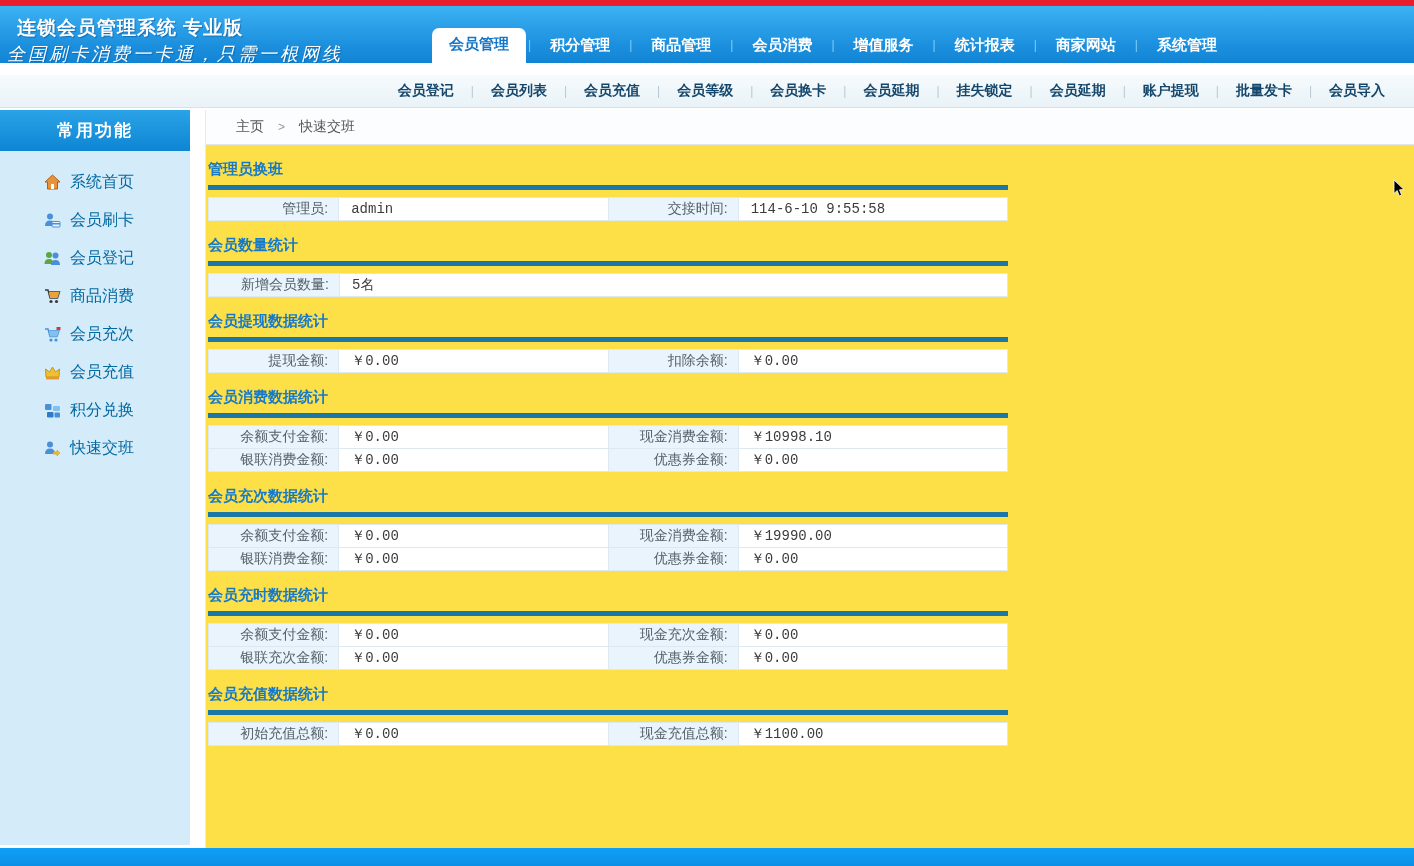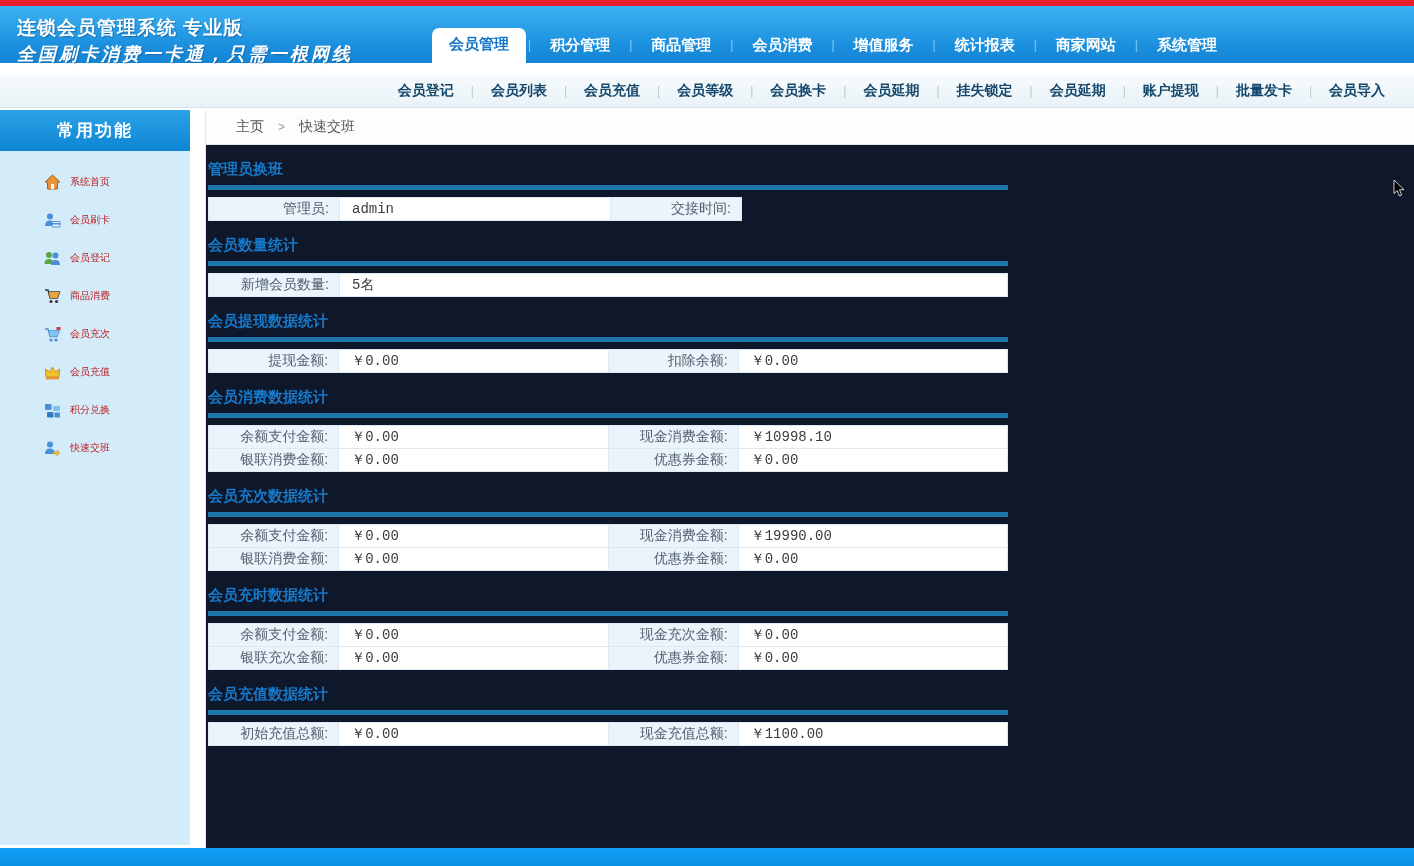--- a/index.html
+++ b/index.html
@@ -5,46 +5,46 @@
   * { margin:0; padding:0; box-sizing:border-box; }
   html,body { width:1414px; height:866px; overflow:hidden; background:#fff;
     font-family:"Liberation Sans","DejaVu Sans",sans-serif; }
 
   
   .top-accent { position:absolute; left:0; top:0; width:1414px; height:6px; background:#e81e2c; }
   .header { position:absolute; left:0; top:6px; width:1414px; height:57px;
     background:linear-gradient(#3cb2f4,#1b8fdd 70%,#1284d4); }
   .brand-title { position:absolute; left:17px; top:9px; color:#fff; font-size:19px; font-weight:bold;
     text-shadow:1px 1px 1px rgba(0,60,120,.45); letter-spacing:1px; }
-  .brand-sub { position:absolute; left:17px; top:36px; color:#fff; font-size:18px; font-style:italic;
-    font-weight:bold; letter-spacing:3px; text-shadow:1px 1px 1px rgba(0,60,120,.4); }
+  .brand-sub { position:absolute; left:7px; top:36px; color:#fff; font-size:18px; font-style:italic;
+    font-weight:normal; letter-spacing:3px; text-shadow:1px 1px 1px rgba(0,60,120,.4); }
   .main-nav { position:absolute; left:432px; bottom:0; height:32px; display:flex; align-items:flex-end; }
   .main-nav .tab { color:#fff; font-size:15px; font-weight:bold; padding:7px 17px 8px;
     cursor:pointer; white-space:nowrap; }
   .main-nav .tab.active { background:#fff; color:#1576c8; border-radius:7px 7px 0 0; padding-bottom:9px; }
   .main-nav .nav-sep { color:#7fccf7; font-size:12px; padding:0 2px 11px; }
 
   .sub-nav { position:absolute; left:0; top:75px; width:1414px; height:33px;
     background:linear-gradient(#f6fbfd,#e9f2f7); border-bottom:1px solid #d8e2e8;
     display:flex; align-items:center; justify-content:flex-end; padding-right:12px; }
   .sub-nav .snav-item { color:#14476b; font-size:14px; font-weight:bold; padding:0 17px; cursor:pointer; white-space:nowrap; }
   .sub-nav .snav-sep { color:#b9c8d2; font-size:12px; }
 
   
   .sidebar { position:absolute; left:0; top:110px; width:190px; bottom:21px; background:#d4ebf9; }
   .sidebar-header { height:41px; background:linear-gradient(#2aa3e8,#0e85d3);
     color:#fff; font-size:17px; font-weight:bold; letter-spacing:2px;
     display:flex; align-items:center; justify-content:center; }
   .side-list { padding-top:12px; }
   .side-item { height:38px; display:flex; align-items:center; padding-left:44px; cursor:pointer; }
   .side-item .s-icon { width:17px; height:17px; margin-right:9px; flex:0 0 17px; }
-  .side-item .s-label { color:#b91c1c; font-size:10px; }
+  .side-item .s-label { color:#0369a1; font-size:16px; }
 
   
-  .main { position:absolute; left:205px; top:110px; right:0; bottom:18px; background:#0f172a;
+  .main { position:absolute; left:205px; top:110px; right:0; bottom:18px; background:#fde047;
     border-left:1px solid #e4ebf0; overflow:hidden; }
   .breadcrumb { height:35px; background:#fbfdfe; border-bottom:1px solid #e2e6e9;
     display:flex; align-items:center; padding-left:30px; font-size:14px; color:#555; }
   .breadcrumb .bc-sep { color:#999; padding:0 14px; font-size:12px; }
   .content { padding:0 0 0 2px; width:804px; }
   .sec-title { margin:15px 0 0 0; color:#1679c9; font-size:15px; font-weight:bold; }
   .sec-bar { margin-top:6px; height:5px; width:800px; background:#1a77a8; }
   .sec-rows { margin-top:7px; }
   .frow { display:flex; width:800px; }
   .frow + .frow { margin-top:-1px; }
@@ -196,20 +196,23 @@
   <div class="content" id="content">
       <div class="sec-title">管理员换班</div>
       <div class="sec-bar"></div>
       <div class="sec-rows">
         <div class="frow">
           <div class="cell c-label">管理员:</div>
           <div class="cell c-value">
             <span>admin</span>
           </div>
           <div class="cell c-label">交接时间:</div>
+          <div class="cell c-value">
+            <span>114-6-10 9:55:58</span>
+          </div>
         </div>
       </div>
       <div class="sec-title">会员数量统计</div>
       <div class="sec-bar"></div>
       <div class="sec-rows">
         <div class="frow">
           <div class="cell c-label">新增会员数量:</div>
           <div class="cell c-value wide">
             <span>5名</span>
           </div>

